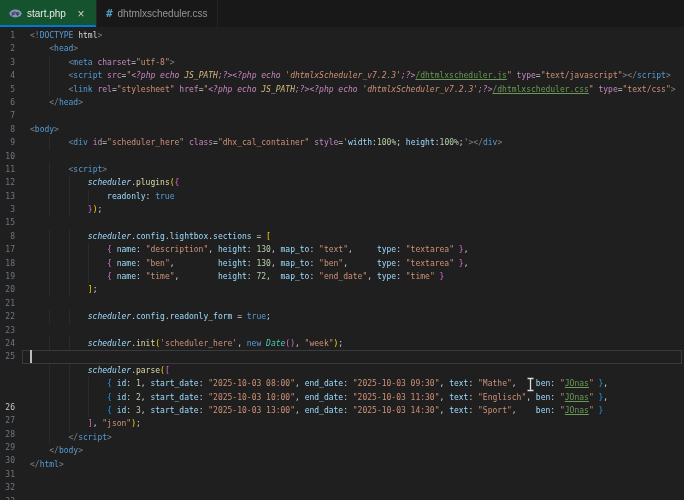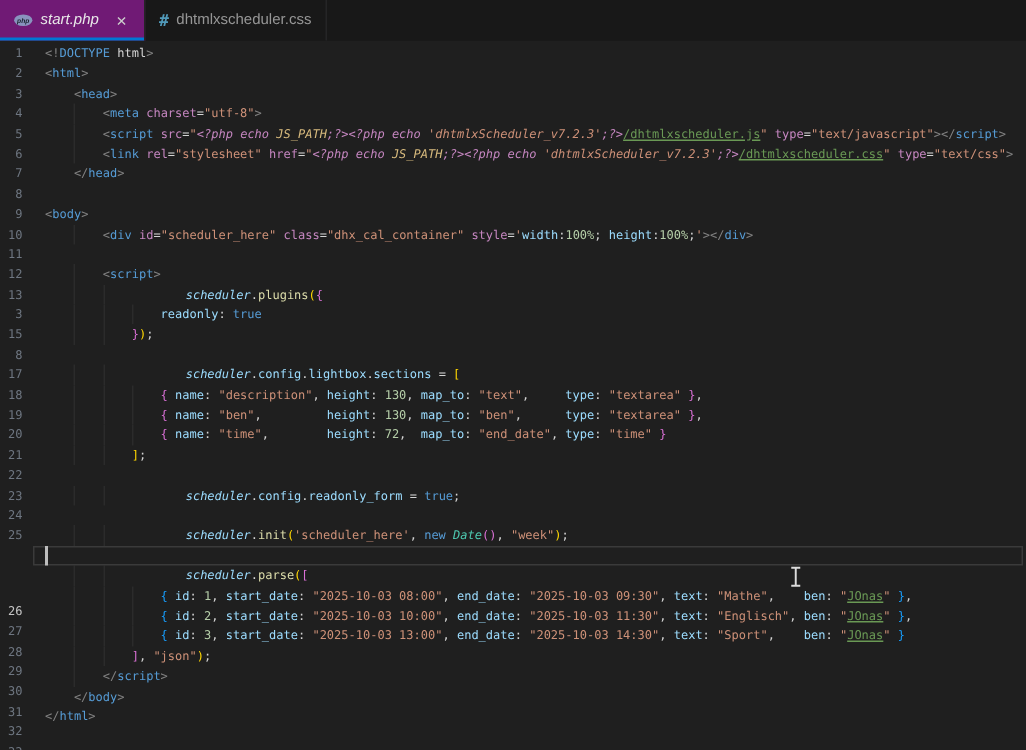--- a/index.html
+++ b/index.html
@@ -4,21 +4,21 @@
 <style>
   * { margin:0; padding:0; box-sizing:border-box; }
   html,body { width:684px; height:500px; overflow:hidden; background:#1f1f1f;
               font-family:"Liberation Sans", sans-serif; }
   .window { width:684px; height:500px; display:flex; flex-direction:column; background:#1f1f1f; }
 
   
   .tabbar { height:27px; flex:none; background:#181818; display:flex; align-items:stretch; }
   .tab { display:flex; align-items:center; gap:5px; padding:0 9px; font-size:10px;
          color:#969696; background:#181818; border-right:1px solid #252526; cursor:pointer; }
-  .tab.active { background:#701a75; color:#e8e8e8; box-shadow: inset 0 -2px 0 #0078d4; font-style: italic; }
+  .tab.active { background:#14532d; color:#e8e8e8; box-shadow: inset 0 -2px 0 #0078d4; }
   .ticon { display:flex; align-items:center; }
   .cssicon { color:#519aba; font-weight:bold; font-size:11px; font-family:"DejaVu Sans Mono", monospace; }
   .tclose { margin-left:4px; color:#cccccc; font-size:12px; line-height:12px; width:12px; text-align:center; }
   .tabfill { flex:1; background:#181818; }
 
   
   .editor { flex:1; display:flex; position:relative; overflow:hidden; padding-top:2px;
             font-family:"DejaVu Sans Mono","Liberation Mono", monospace; font-size:8px; }
   .gutter { width:20px; flex:none; text-align:right; color:#6e7681; }
   .ln { height:13.4px; line-height:13.4px; padding-right:5px; }
@@ -36,21 +36,21 @@
   
   .g    { color:#808080; }
   .w    { color:#d4d4d4; }
   .tag  { color:#569cd6; }
   .attr { color:#c586c0; }
   .str  { color:#ce9178; }
   .stri { color:#ce9178; font-style:italic; }
   .php  { color:#c586c0; font-style:italic;text-align:right; }
   .cst  { color:#d7ba7d; font-style:italic; }
   .lnk  { color:#6a9955; text-decoration:underline; }
-  .var  { color:#9cdcfe; font-style:italic;margin-left:36px; }
+  .var  { color:#9cdcfe; font-style:italic; }
   .prop { color:#9cdcfe; }
   .fn   { color:#dcdcaa; }
   .num  { color:#b5cea8; }
   .kw   { color:#569cd6;margin-top:12px; }
   .cls  { color:#4ec9b0; font-style:italic; }
   .b1   { color:#ffd700; }
   .b2   { color:#da70d6; }
   .b3   { color:#179fff; }
 
   .ibeam { position:absolute; left:526px; top:350px; pointer-events:none; }
@@ -109,21 +109,20 @@
         <div class="ln">28</div>
         <div class="ln">29</div>
         <div class="ln">30</div>
         <div class="ln">31</div>
         <div class="ln">32</div>
         <div class="ln">33</div>
         <div class="ln">34</div>
       </div>
     <div class="code">
         <div class="row"><span class="g">&lt;!</span><span class="tag">DOCTYPE</span><span class="w"> html</span><span class="g">&gt;</span></div>
-        <div class="row"><span class="g">&lt;</span><span class="tag">html</span><span class="g">&gt;</span></div>
         <div class="row"><span class="iw"></span><span class="g">&lt;</span><span class="tag">head</span><span class="g">&gt;</span></div>
         <div class="row"><span class="iw"></span><span class="iw ig"></span><span class="g">&lt;</span><span class="tag">meta</span><span class="w"> </span><span class="attr">charset</span><span class="w">=</span><span class="str">"utf-8"</span><span class="g">&gt;</span></div>
         <div class="row"><span class="iw"></span><span class="iw ig"></span><span class="g">&lt;</span><span class="tag">script</span><span class="w"> </span><span class="attr">src</span><span class="w">=</span><span class="str">"</span><span class="php">&lt;?php echo </span><span class="cst">JS_PATH</span><span class="php">;?&gt;</span><span class="php">&lt;?php echo </span><span class="stri">'dhtmlxScheduler_v7.2.3'</span><span class="php">;?&gt;</span><span class="lnk">/dhtmlxscheduler.js</span><span class="str">"</span><span class="w"> </span><span class="attr">type</span><span class="w">=</span><span class="str">"text/javascript"</span><span class="g">&gt;&lt;/</span><span class="tag">script</span><span class="g">&gt;</span></div>
         <div class="row"><span class="iw"></span><span class="iw ig"></span><span class="g">&lt;</span><span class="tag">link</span><span class="w"> </span><span class="attr">rel</span><span class="w">=</span><span class="str">"stylesheet"</span><span class="w"> </span><span class="attr">href</span><span class="w">=</span><span class="str">"</span><span class="php">&lt;?php echo </span><span class="cst">JS_PATH</span><span class="php">;?&gt;</span><span class="php">&lt;?php echo </span><span class="stri">'dhtmlxScheduler_v7.2.3'</span><span class="php">;?&gt;</span><span class="lnk">/dhtmlxscheduler.css</span><span class="str">"</span><span class="w"> </span><span class="attr">type</span><span class="w">=</span><span class="str">"text/css"</span><span class="g">&gt;</span></div>
         <div class="row"><span class="iw"></span><span class="g">&lt;/</span><span class="tag">head</span><span class="g">&gt;</span></div>
         <div class="row"></div>
         <div class="row"><span class="g">&lt;</span><span class="tag">body</span><span class="g">&gt;</span></div>
         <div class="row"><span class="iw"></span><span class="iw ig"></span><span class="g">&lt;</span><span class="tag">div</span><span class="w"> </span><span class="attr">id</span><span class="w">=</span><span class="str">"scheduler_here"</span><span class="w"> </span><span class="attr">class</span><span class="w">=</span><span class="str">"dhx_cal_container"</span><span class="w"> </span><span class="attr">style</span><span class="w">=</span><span class="str">'</span><span class="prop">width</span><span class="w">:</span><span class="num">100%</span><span class="w">; </span><span class="prop">height</span><span class="w">:</span><span class="num">100%</span><span class="w">;</span><span class="str">'</span><span class="g">&gt;&lt;/</span><span class="tag">div</span><span class="g">&gt;</span></div>
         <div class="row"></div>
         <div class="row"><span class="iw"></span><span class="iw ig"></span><span class="g">&lt;</span><span class="tag">script</span><span class="g">&gt;</span></div>

